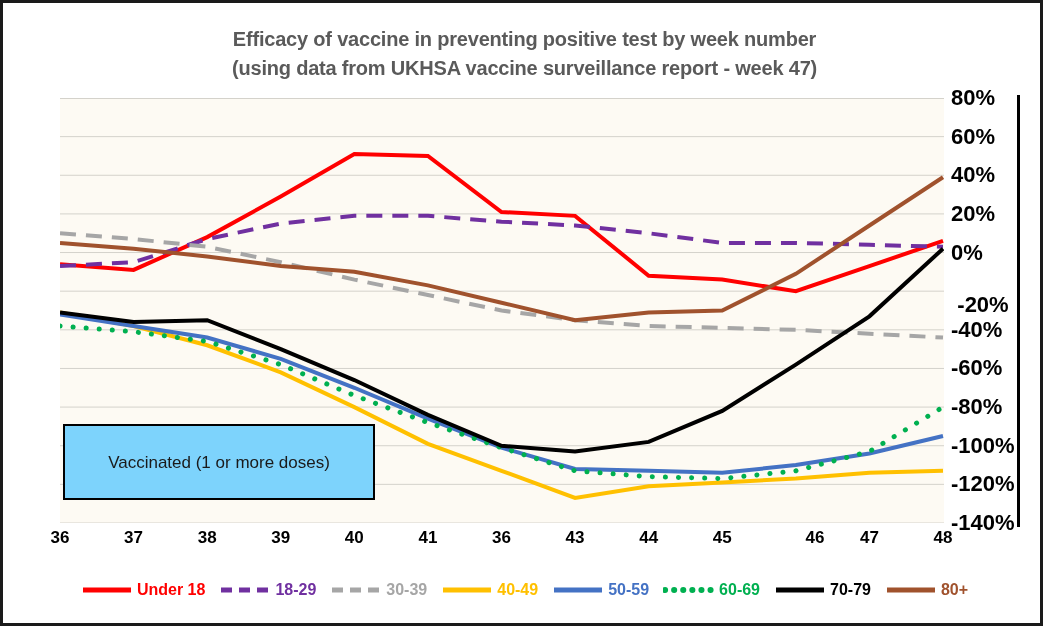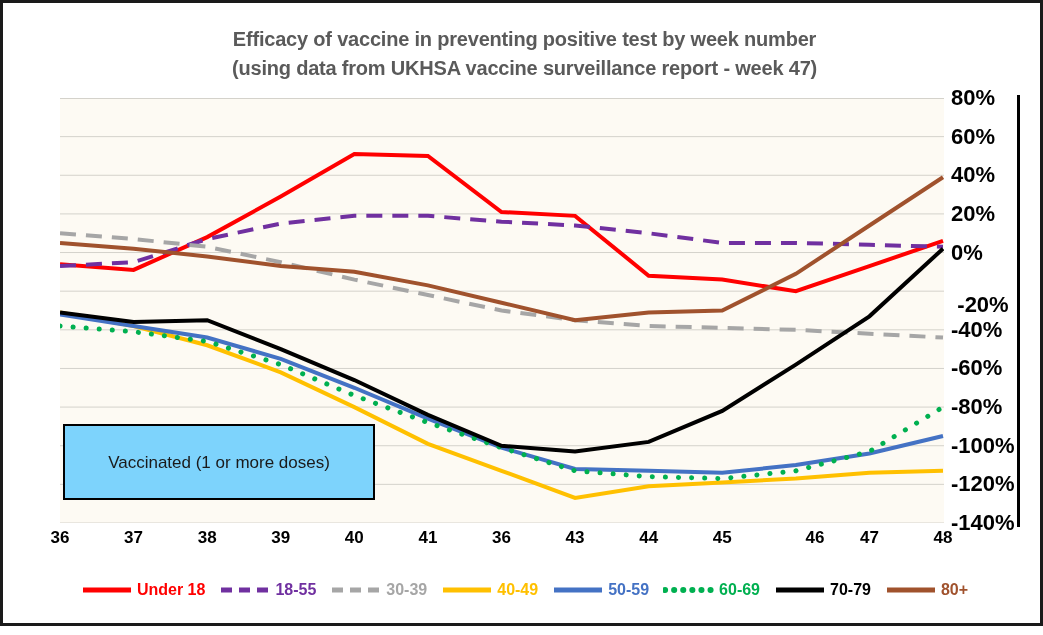--- a/index.html
+++ b/index.html
@@ -221,21 +221,21 @@
       <div class="legend-item">
         <svg class="legend-swatch" viewBox="0 0 52 16">
           <line x1="2" x2="50" y1="8" y2="8" stroke="#FF0000" stroke-width="5"></line>
         </svg>
         <span class="legend-label" style="color: rgb(255, 0, 0);">Under 18</span>
       </div>
       <div class="legend-item">
         <svg class="legend-swatch" viewBox="0 0 52 16">
           <line x1="2" x2="50" y1="8" y2="8" stroke="#7030A0" stroke-width="5" stroke-dasharray="11 7"></line>
         </svg>
-        <span class="legend-label" style="color: rgb(112, 48, 160);">18-55</span>
+        <span class="legend-label" style="color: rgb(112, 48, 160);">18-29</span>
       </div>
       <div class="legend-item">
         <svg class="legend-swatch" viewBox="0 0 52 16">
           <line x1="2" x2="50" y1="8" y2="8" stroke="#A6A6A6" stroke-width="5" stroke-dasharray="11 7"></line>
         </svg>
         <span class="legend-label" style="color: rgb(166, 166, 166);">30-39</span>
       </div>
       <div class="legend-item">
         <svg class="legend-swatch" viewBox="0 0 52 16">
           <line x1="2" x2="50" y1="8" y2="8" stroke="#FFC000" stroke-width="5"></line>

